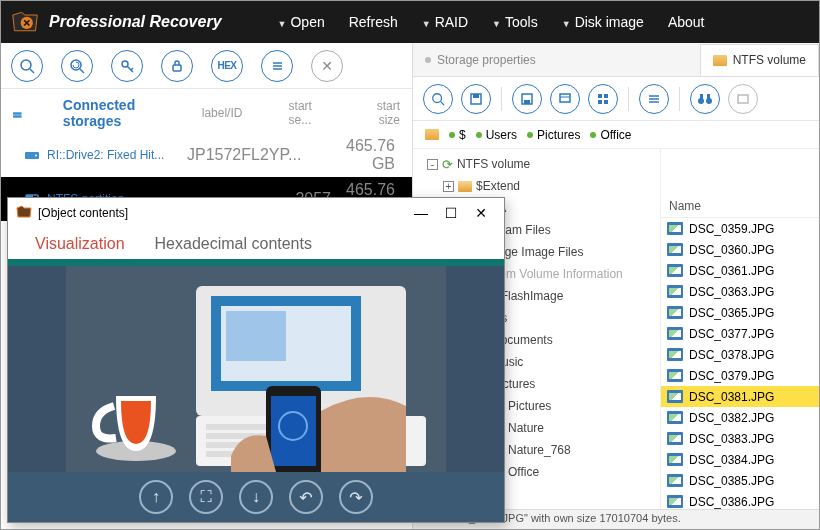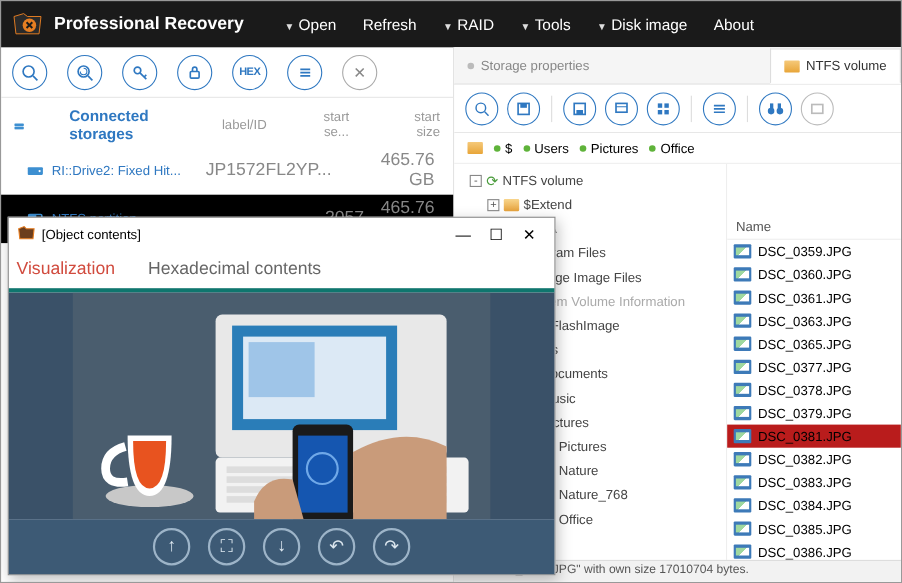--- a/index.html
+++ b/index.html
@@ -2,36 +2,36 @@
 <html><head>
 <meta charset="utf-8">
 <style>
 * { box-sizing: border-box; margin: 0; padding: 0; font-family: "Segoe UI", Tahoma, sans-serif; }
 body { width: 820px; height: 530px; overflow: hidden; background: #fff; border: 1px solid #999; position: relative; }
 
 
 .topbar { height: 42px; background: #1a1a1a; display: flex; align-items: center; padding: 0 10px; color: #fff; font-size: 15px; }
 .logo { width: 28px; height: 26px; margin-right: 10px; position: relative; }
 .logo svg { width: 100%; height: 100%; }
-.app-title { font-weight: 600; font-size: 16px; margin-right: 29px; }
+.app-title { font-weight: 600; font-size: 16px; margin-right: 48px; font-style: italic; }
 .menu { display: flex; gap: 8px; }
 .menu-item { padding: 4px 8px; cursor: pointer; font-size: 14px; }
 .menu-item .tri { font-size: 9px; margin-right: 4px; opacity: 0.85; }
 
 
 .left-panel { position: absolute; top: 42px; left: 0; width: 412px; bottom: 0; border-right: 1px solid #ddd; }
 .toolbar1 { height: 46px; display: flex; align-items: center; padding: 0 10px; gap: 18px; border-bottom: 1px solid #e7e7e7; }
 .ticon { width: 32px; height: 32px; border: 1.5px solid #2f78c1; border-radius: 50%; display: flex; align-items: center; justify-content: center; color: #2f78c1; font-size: 14px; cursor: pointer; background: #fff; }
 .ticon.hex { font-size: 10px; font-weight: bold; letter-spacing: -0.5px; }
 .ticon.close { border-color: #aaa; color: #888; }
 
 .storage-head { display: flex; align-items: center; padding: 8px 12px 4px; font-size: 12px; color: #999; gap: 40px; }
 .storage-head .title { color: #2f78c1; font-weight: 600; font-size: 14px; margin-right: 16px; display: flex; align-items: center; gap: 6px; }
 .storage-head .col1 { width: 76px; }
-.storage-head .col2 { width: 56px; text-align: center; }
+.storage-head .col2 { width: 56px; text-align: left; }
 .storage-head .col3 { width: 60px; text-align: right; }
 
 .storage-row { display: flex; align-items: center; padding: 4px 12px 4px 24px; font-size: 12px; }
 .storage-row.sel { background: #000000; }
 .storage-row .icon { width: 16px; height: 12px; margin-right: 6px; }
 .storage-row .name { color: #2f78c1; width: 140px; overflow: hidden; text-overflow: ellipsis; white-space: nowrap; }
 .storage-row .meta { color: #888; font-size: 16px; }
 .storage-row .c1 { width: 96px; }
 .storage-row .c2 { width: 48px; text-align: right; }
 .storage-row .c3 { width: 64px; text-align: right; }
@@ -59,32 +59,32 @@
 .tree-row.muted { color: #aaa; }
 .tree-ind { display: inline-block; }
 .tree-exp { width: 11px; height: 11px; border: 1px solid #888; font-size: 10px; line-height: 9px; text-align: center; color: #555; cursor: pointer; }
 .tree-noexp { width: 11px; }
 .folder-ico { width: 14px; height: 11px; background: linear-gradient(#f8d58c,#e6a23c); border-radius: 1px; flex-shrink: 0; }
 .refresh-ico { color: #4a9b3c; font-size: 13px; }
 
 .filecol { flex: 1; overflow: hidden; font-size: 12px; margin-top: 47px; }
 .filehead { height: 22px; border-bottom: 1px solid #eee; padding: 3px 8px; color: #555; }
 .file-row { display: flex; align-items: center; height: 21px; padding: 0 6px; gap: 6px; }
-.file-row.sel { background: #b91c1c; }
+.file-row.sel { background: #fde047; }
 .img-ico { width: 16px; height: 13px; background: #3d7ab8; border-radius: 1px; position: relative; flex-shrink: 0; }
 .img-ico::after { content: ""; position: absolute; left: 2px; top: 3px; width: 12px; height: 7px; background: linear-gradient(135deg,#9fd89f 50%,#fff 50%); }
 
 .statusbar { position: absolute; bottom: 0; left: 0; right: 0; height: 20px; background: #f2f2f2; border-top: 1px solid #ddd; font-size: 11px; color: #555; padding: 2px 8px; }
 
 
 .popup { position: absolute; left: 6px; top: 196px; width: 498px; height: 326px; background: #fff; border: 1px solid #888; box-shadow: 2px 4px 12px rgba(0,0,0,.25); z-index: 50; }
 .popup-title { height: 30px; display: flex; align-items: center; padding: 0 8px; font-size: 12px; }
 .popup-title .t { flex: 1; }
 .wbtn { width: 30px; text-align: center; font-size: 14px; cursor: pointer; }
-.popup-tabs { height: 38px; display: flex; align-items: center; gap: 30px; padding: 0 7px; border-bottom: 4px solid #0f766e; font-size: 16px; }
+.popup-tabs { height: 38px; display: flex; align-items: center; gap: 30px; padding: 0 27px; border-bottom: 7px solid #0f766e; font-size: 16px; }
 .ptab { color: #666; cursor: pointer; }
 .ptab.active { color: #d14b3e; }
 .preview { height: 206px; background: #3a5168; display: flex; align-items: center; justify-content: center; position: relative; overflow: hidden; }
 .preview svg { width: 380px; height: 206px; }
 .popup-bottom { height: 50px; background: #3d5a75; display: flex; align-items: center; justify-content: center; gap: 16px; }
 .pbtn { width: 34px; height: 34px; border: 2px solid #9db4c8; border-radius: 50%; display: flex; align-items: center; justify-content: center; color: #dce7ef; font-size: 16px; cursor: pointer; }
 
 .disk-ico { width: 16px; height: 12px; display: inline-block; }
 </style>
 </head>

